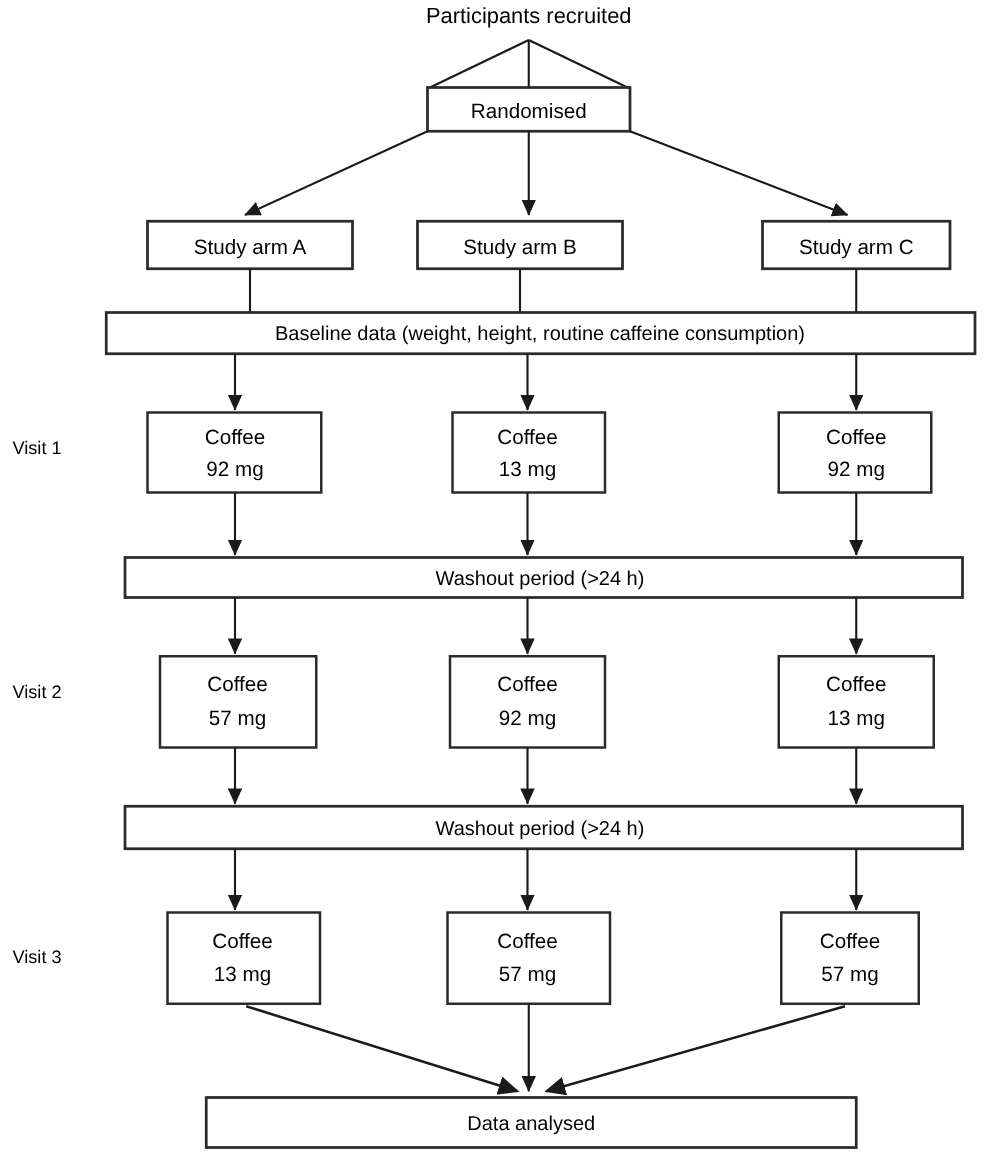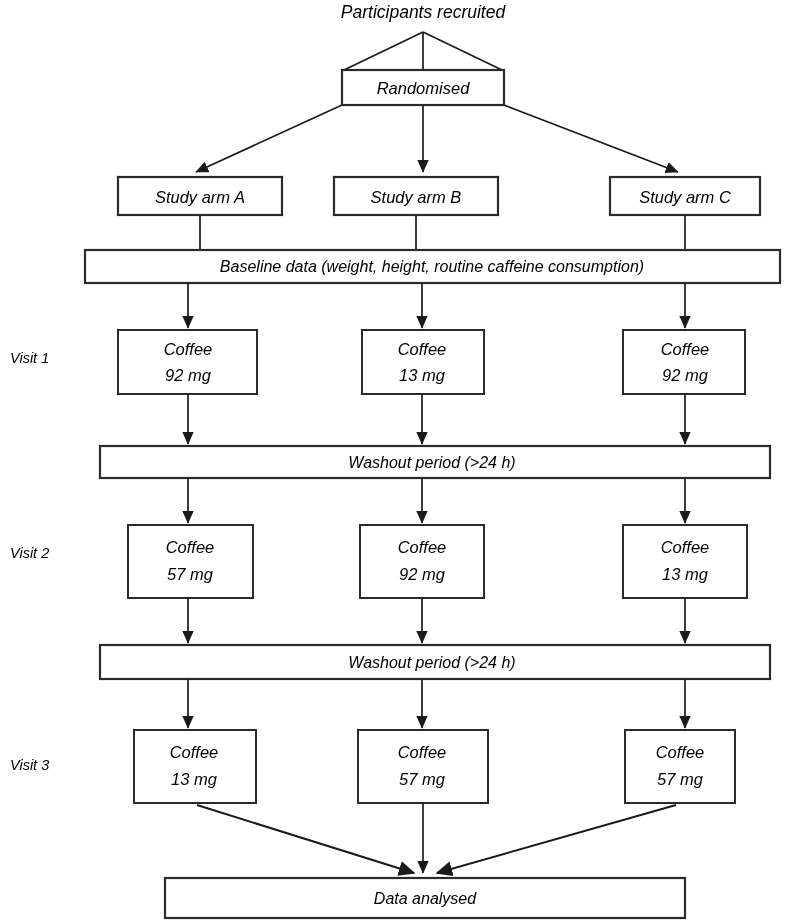--- a/index.html
+++ b/index.html
@@ -1,18 +1,18 @@
 <!DOCTYPE html>
 <html><head>
 <meta charset="utf-8">
 <style>
   html,body{margin:0;padding:0;background:#ffffff;}
   body{width:800px;height:923px;overflow:hidden;
        font-family:"Liberation Sans","DejaVu Sans",sans-serif;color:#000;}
-  #chart-root{position:relative;width:800px;height:923px;font-style:italic;}
+  #chart-root{position:relative;width:800px;height:923px;}
   svg{position:absolute;top:0;left:0;width:800px;height:923px;}
   .node-box{fill:#ffffff;stroke:#2b2b2b;stroke-width:2.2;}
   .node-box.thin{stroke-width:2;}
   .conn{stroke:#1a1a1a;stroke-width:1.7;fill:none;}
   .conn.thick{stroke-width:2;}
   text{font-family:"Liberation Sans","DejaVu Sans",sans-serif;fill:#000;}
   .t-title{font-size:17.5px;}
   .t-box{font-size:16.5px;}
   .t-bar{font-size:16px;}
   .t-visit{font-size:14.5px;}

